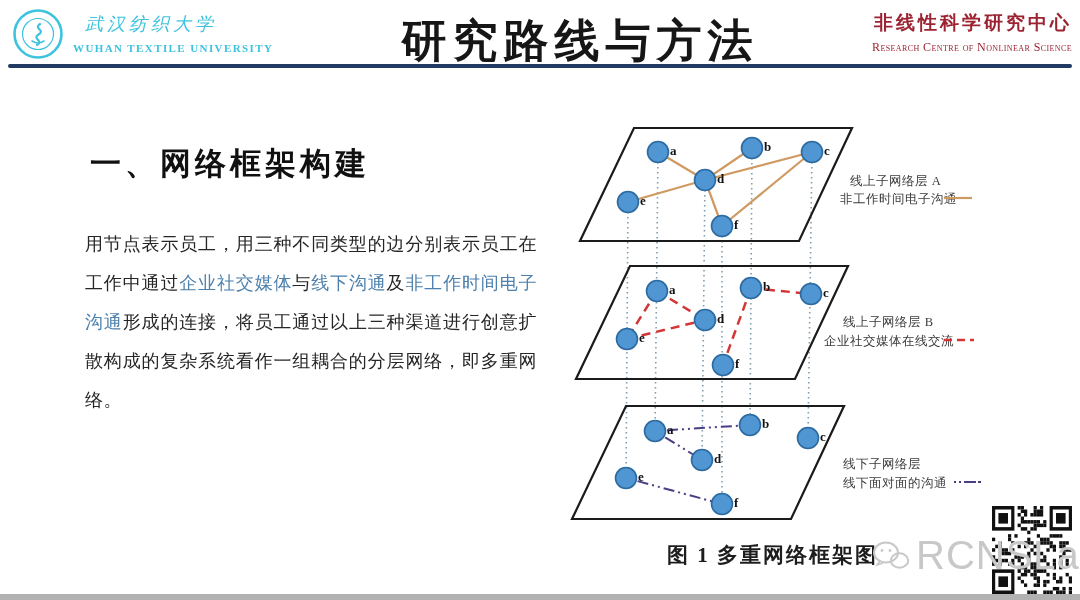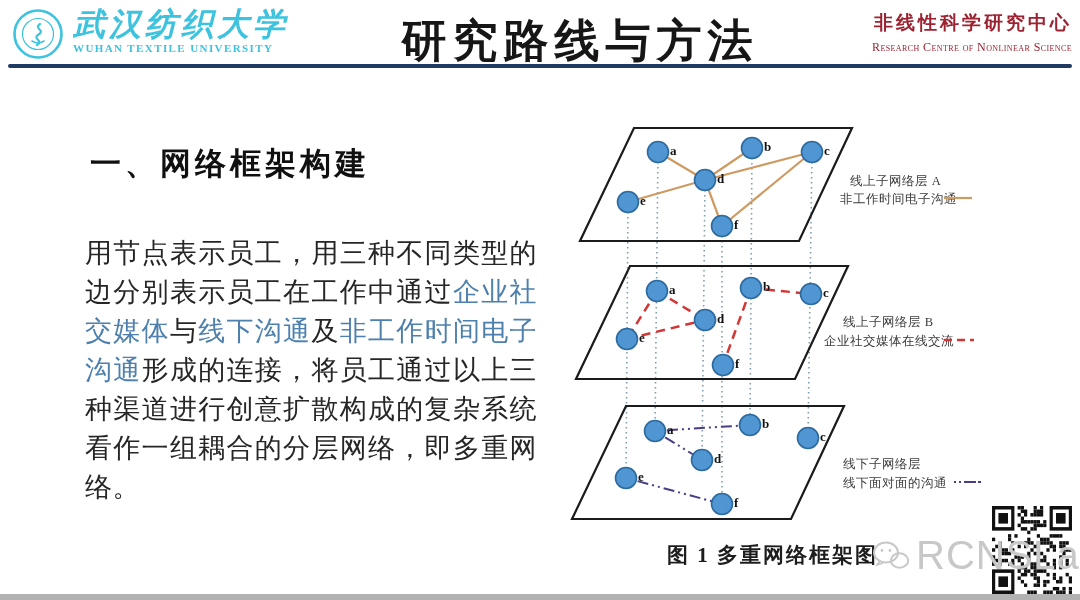--- a/index.html
+++ b/index.html
@@ -3,35 +3,35 @@
 <meta charset="utf-8">
 <style>
   html,body{margin:0;padding:0;background:#e8e8e8;}
   .slide{position:relative;width:1080px;height:600px;background:#ffffff;overflow:hidden;
          font-family:"Liberation Serif","DejaVu Serif",serif;}
 
   
   .logo{position:absolute;left:12px;top:8px;display:flex;gap:9px;align-items:flex-start;}
   .seal{width:52px;height:52px;flex:0 0 auto;}
   .uni-text{display:flex;flex-direction:column;}
-  .uni-zh{font-size:32px;font-weight:bold;font-style:italic;color:#3ec3de;letter-spacing:4px;line-height:32px;}
+  .uni-zh{font-size:18px;font-weight:normal;font-style:italic;color:#3ec3de;letter-spacing:4px;line-height:32px;margin-left:12px;}
   .uni-en{font-size:11px;font-weight:bold;color:#3ec3de;letter-spacing:1.4px;margin-top:2px;}
 
   .title{position:absolute;left:368px;top:12px;width:424px;text-align:center;
          font-size:45px;font-weight:bold;color:#161616;letter-spacing:6px;line-height:58px;}
 
   .centre{position:absolute;right:8px;top:10px;width:290px;text-align:right;color:#9c2331;}
   .centre-zh{font-size:19px;font-weight:bold;letter-spacing:3px;}
   .centre-en{font-size:12px;font-weight:normal;font-variant:small-caps;letter-spacing:0.4px;margin-top:4px;}
 
   .rule{position:absolute;left:8px;right:8px;top:64px;height:4px;background:#203a64;border-radius:2px;}
 
   
   .heading{position:absolute;left:90px;top:143px;font-size:31px;font-weight:bold;color:#101010;letter-spacing:4px;}
-  .para{position:absolute;left:85px;top:207px;width:452px;font-size:27px;line-height:39px;
+  .para{position:absolute;left:85px;top:207px;width:452px;font-size:18px;line-height:39px;
         color:#262626;text-align:justify;letter-spacing:0.5px;}
   .para .hl{color:#4d80ad;}
 
   
   #net-svg{position:absolute;left:540px;top:95px;}
   #net-svg text{font-family:"Liberation Serif","DejaVu Serif",serif;fill:#3a3a3a;
                 font-size:12.5px;letter-spacing:0.5px;}
   #net-svg text.nlabel{font-size:13px;font-weight:bold;fill:#111;letter-spacing:0;}
   .caption{position:absolute;left:540px;top:541px;width:465px;text-align:center;
            font-size:21px;font-weight:bold;color:#1d1d1d;letter-spacing:2px;}

